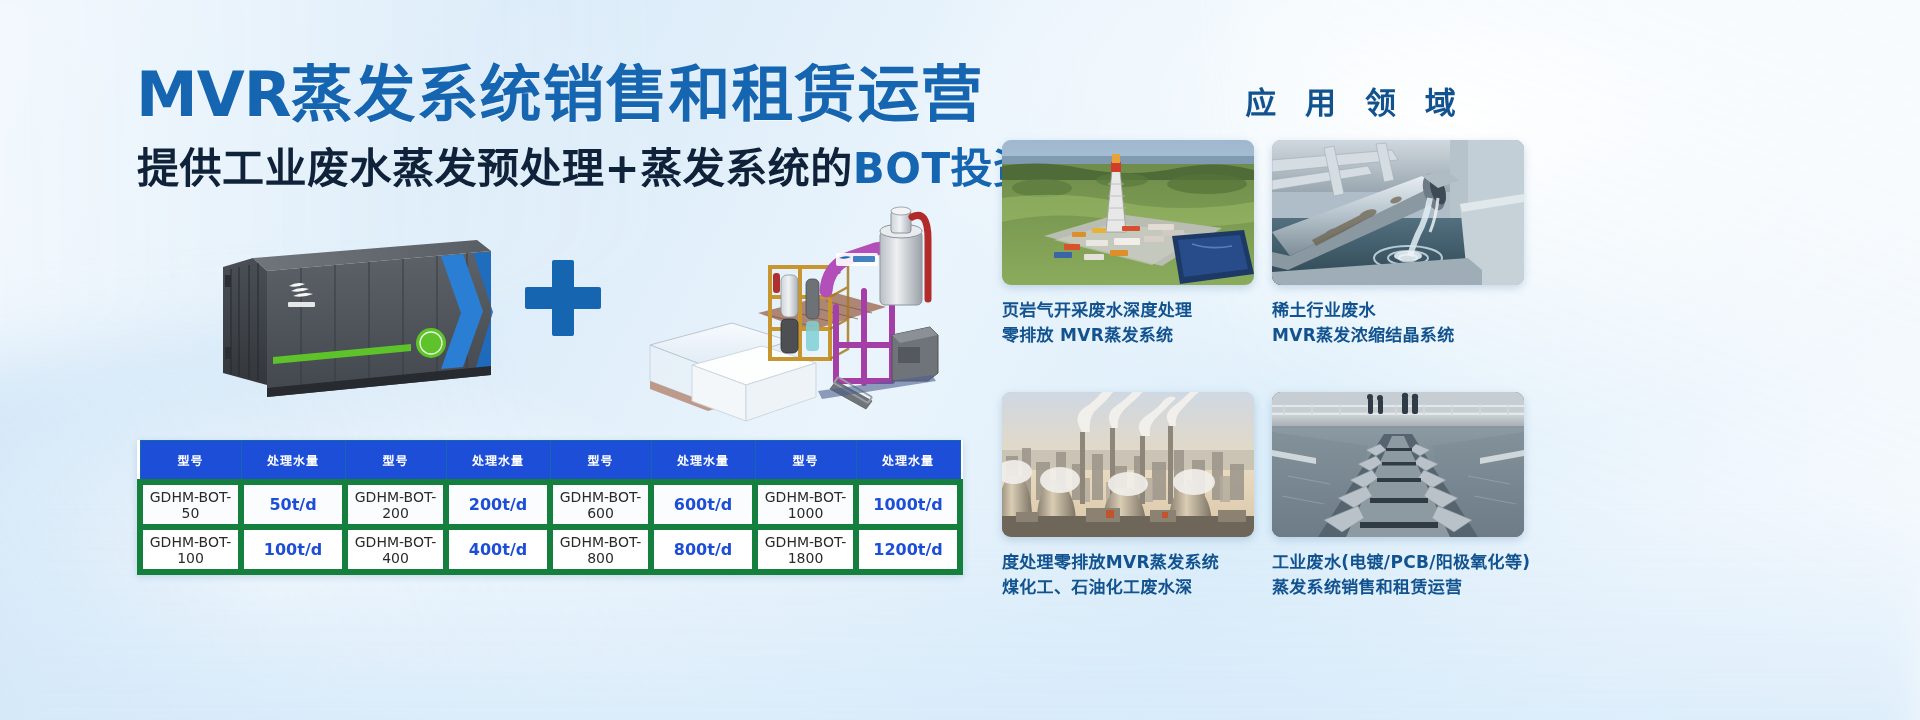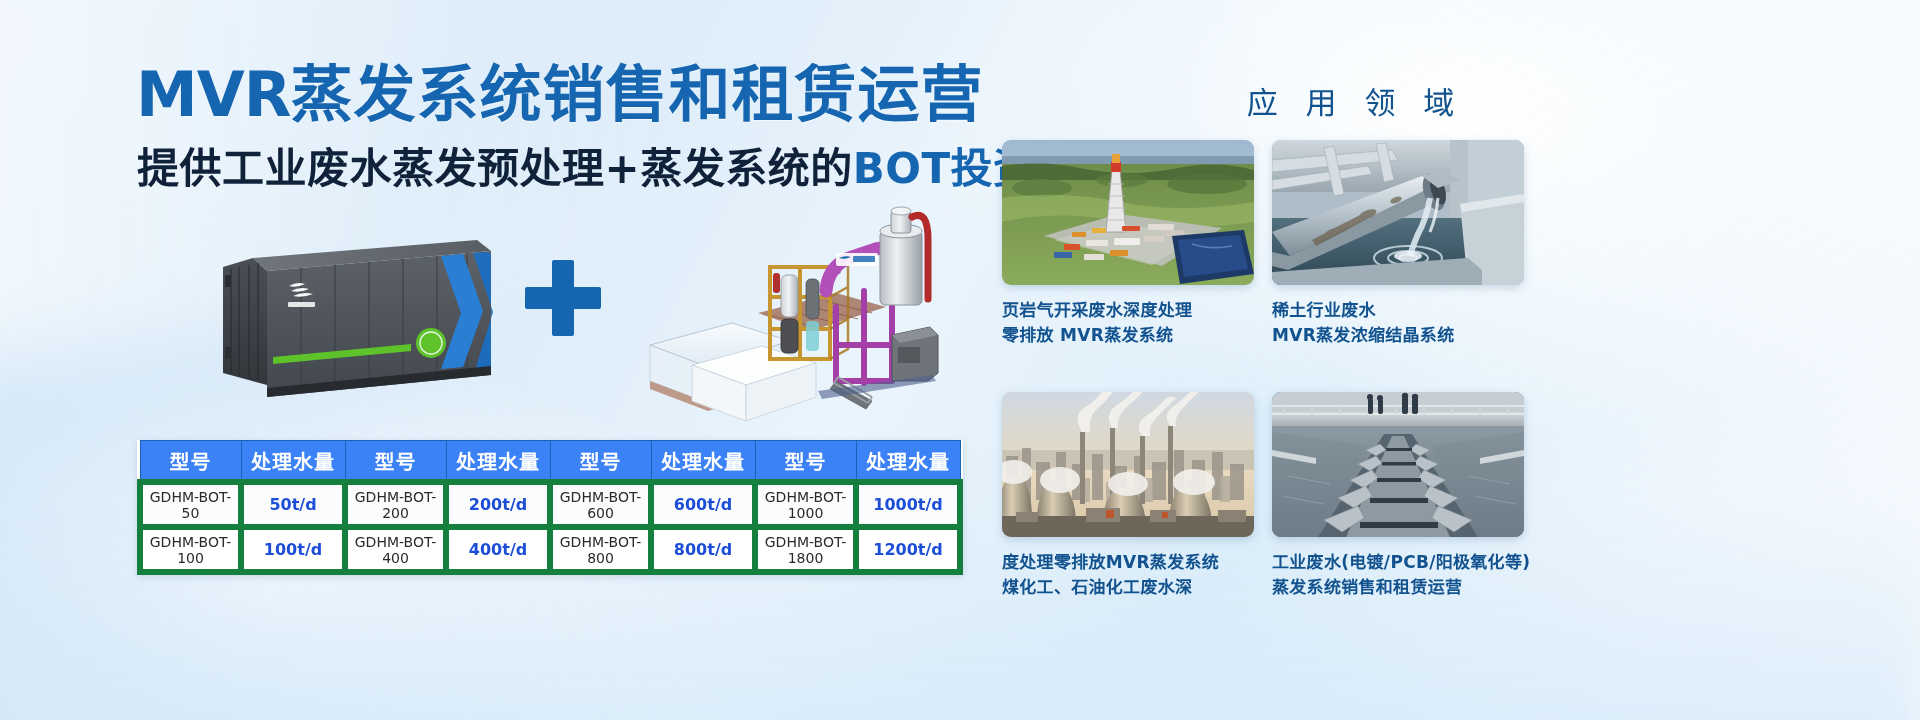--- a/index.html
+++ b/index.html
@@ -66,36 +66,36 @@
   
   .container-unit{position:absolute;left:205px;top:225px;width:300px;height:190px;}
   
   .skid-unit{position:absolute;left:640px;top:195px;width:300px;height:235px;}
 
   
   .table-wrap{position:absolute;left:137px;top:440px;width:820px;}
   table.spec{border-collapse:collapse;width:820px;table-layout:fixed;
     box-shadow:0 2px 7px rgba(40,90,140,.16);background:#fff;}
   table.spec th{
-    background:#3b82f6;color:#fff;font-size:20px;font-weight:700;
+    background:#1d4ed8;color:#fff;font-size:12px;font-weight:700;
     height:36px;border:1px solid #1565b0;letter-spacing:1px;
     font-family:Liberation Serif, serif;
   }
   table.spec td{
     height:37px;text-align:center;border:6px solid #15803d;
     font-size:14px;color:#2a2a2a;background:#fff;
     font-family:"DejaVu Sans","Liberation Sans",sans-serif;
   }
   table.spec tr:nth-child(odd) td{background:#fbfcfe;}
   table.spec td.val{font-weight:700;color:#1d4ed8;font-size:16px;}
   table.spec col.c-model{width:101px;}
   table.spec col.c-cap{width:104px;}
   .app-title{
     position:absolute;left:1140px;top:78px;width:430px;text-align:center;
-    font-size:31px;font-weight:400;color:#12538f;letter-spacing:9px;
+    font-size:31px;font-weight:700;color:#12538f;letter-spacing:9px;
     font-family:"DejaVu Sans","Liberation Sans",sans-serif;
   }
   .grid{position:absolute;left:1000px;top:140px;width:760px;height:550px;}
   .cell{position:absolute;width:252px;}
   .cell.c0{left:2px;top:0;}
   .cell.c1{left:272px;top:0;}
   .cell.c2{left:2px;top:252px;}
   .cell.c3{left:272px;top:252px;}
   .photo{
     width:252px;height:145px;border-radius:9px;overflow:hidden;position:relative;

